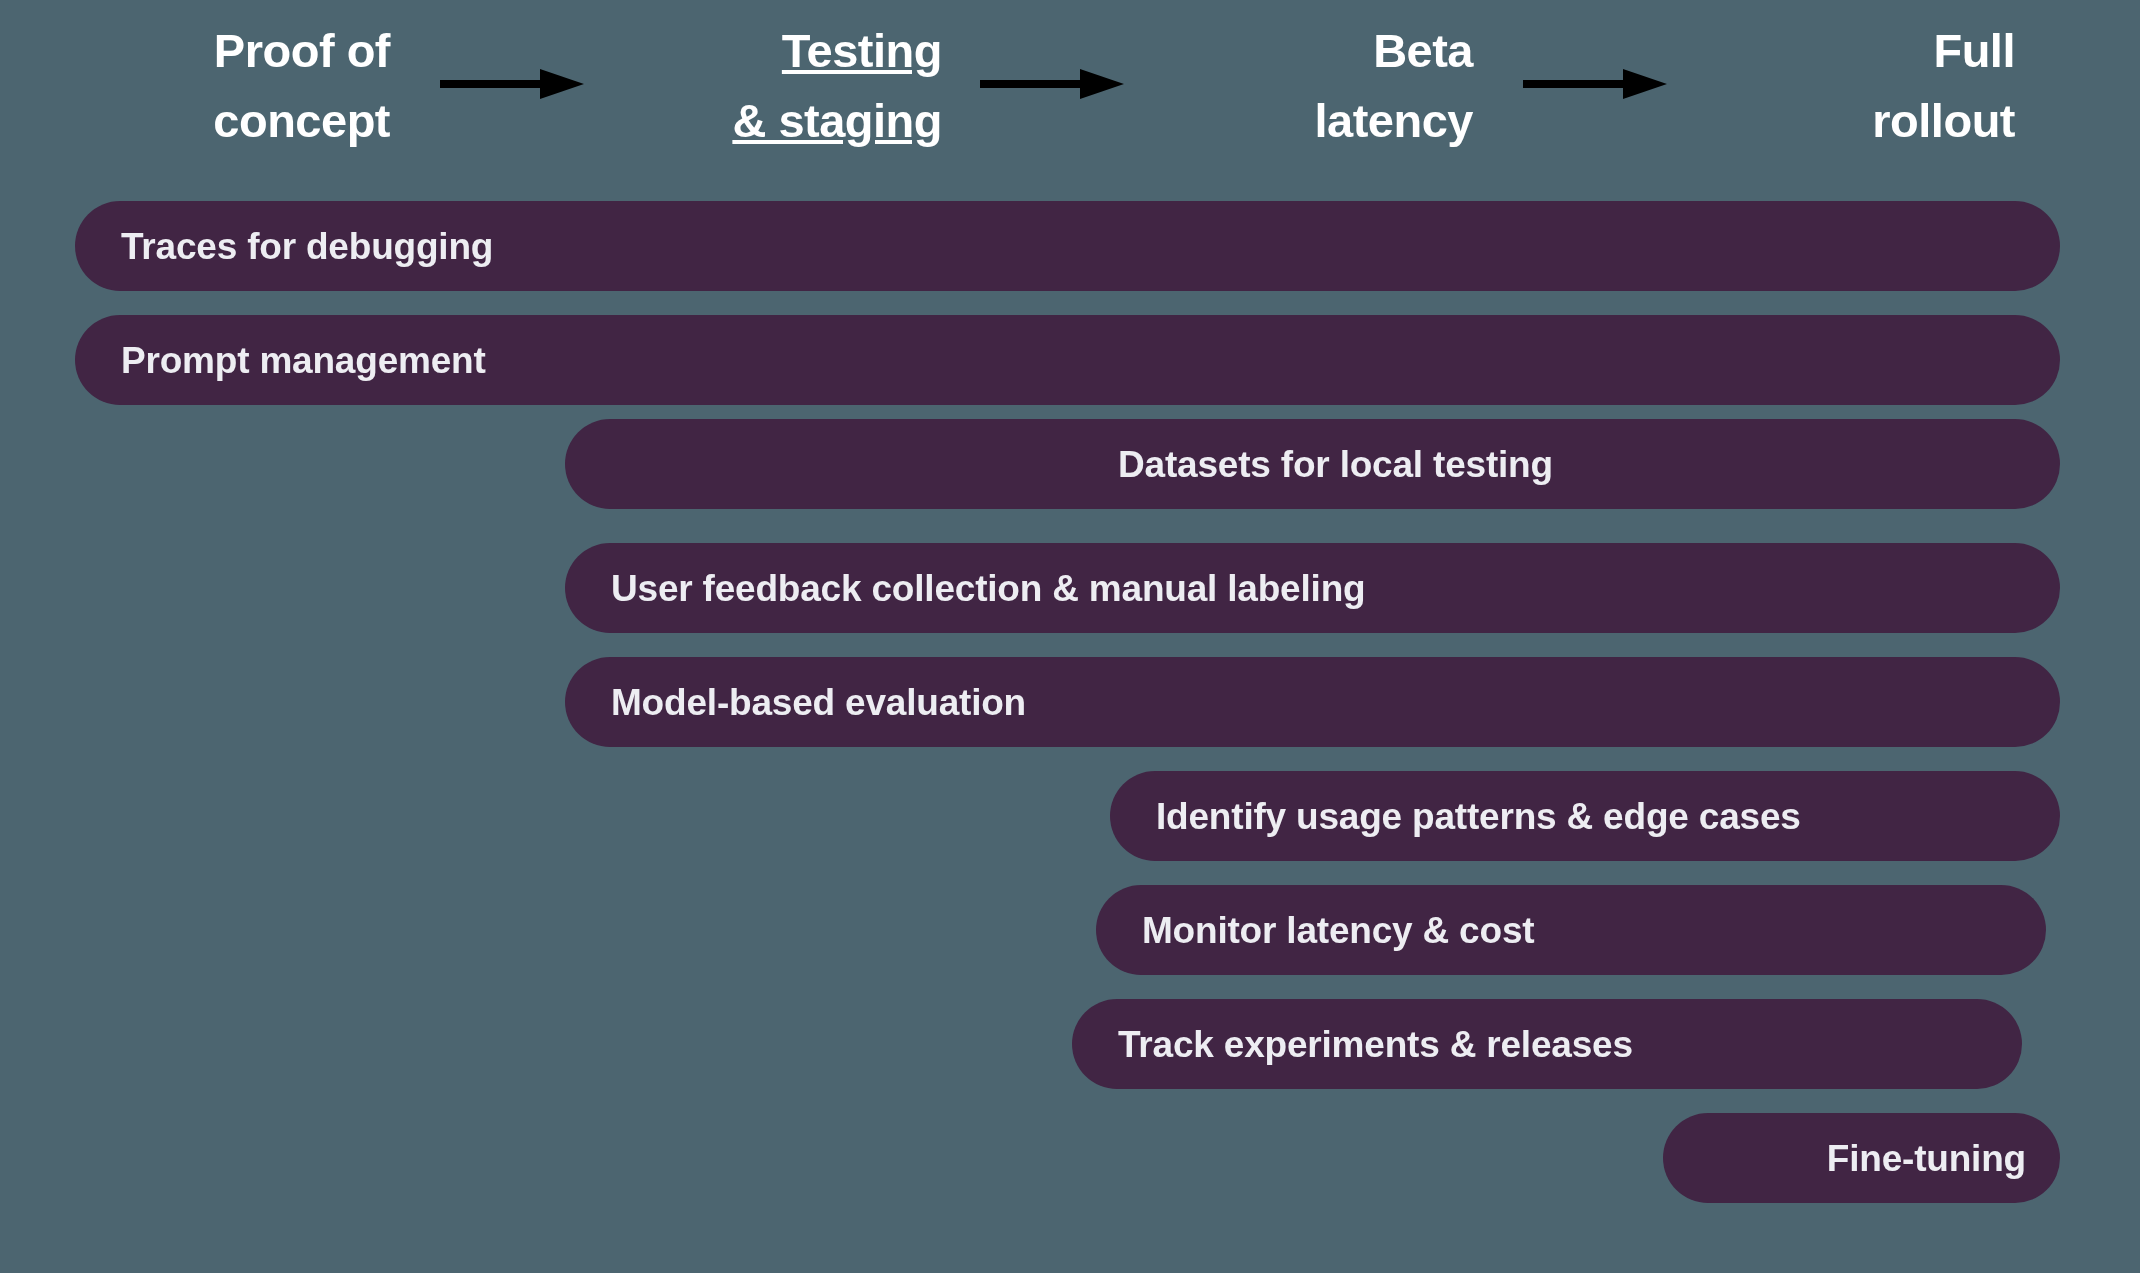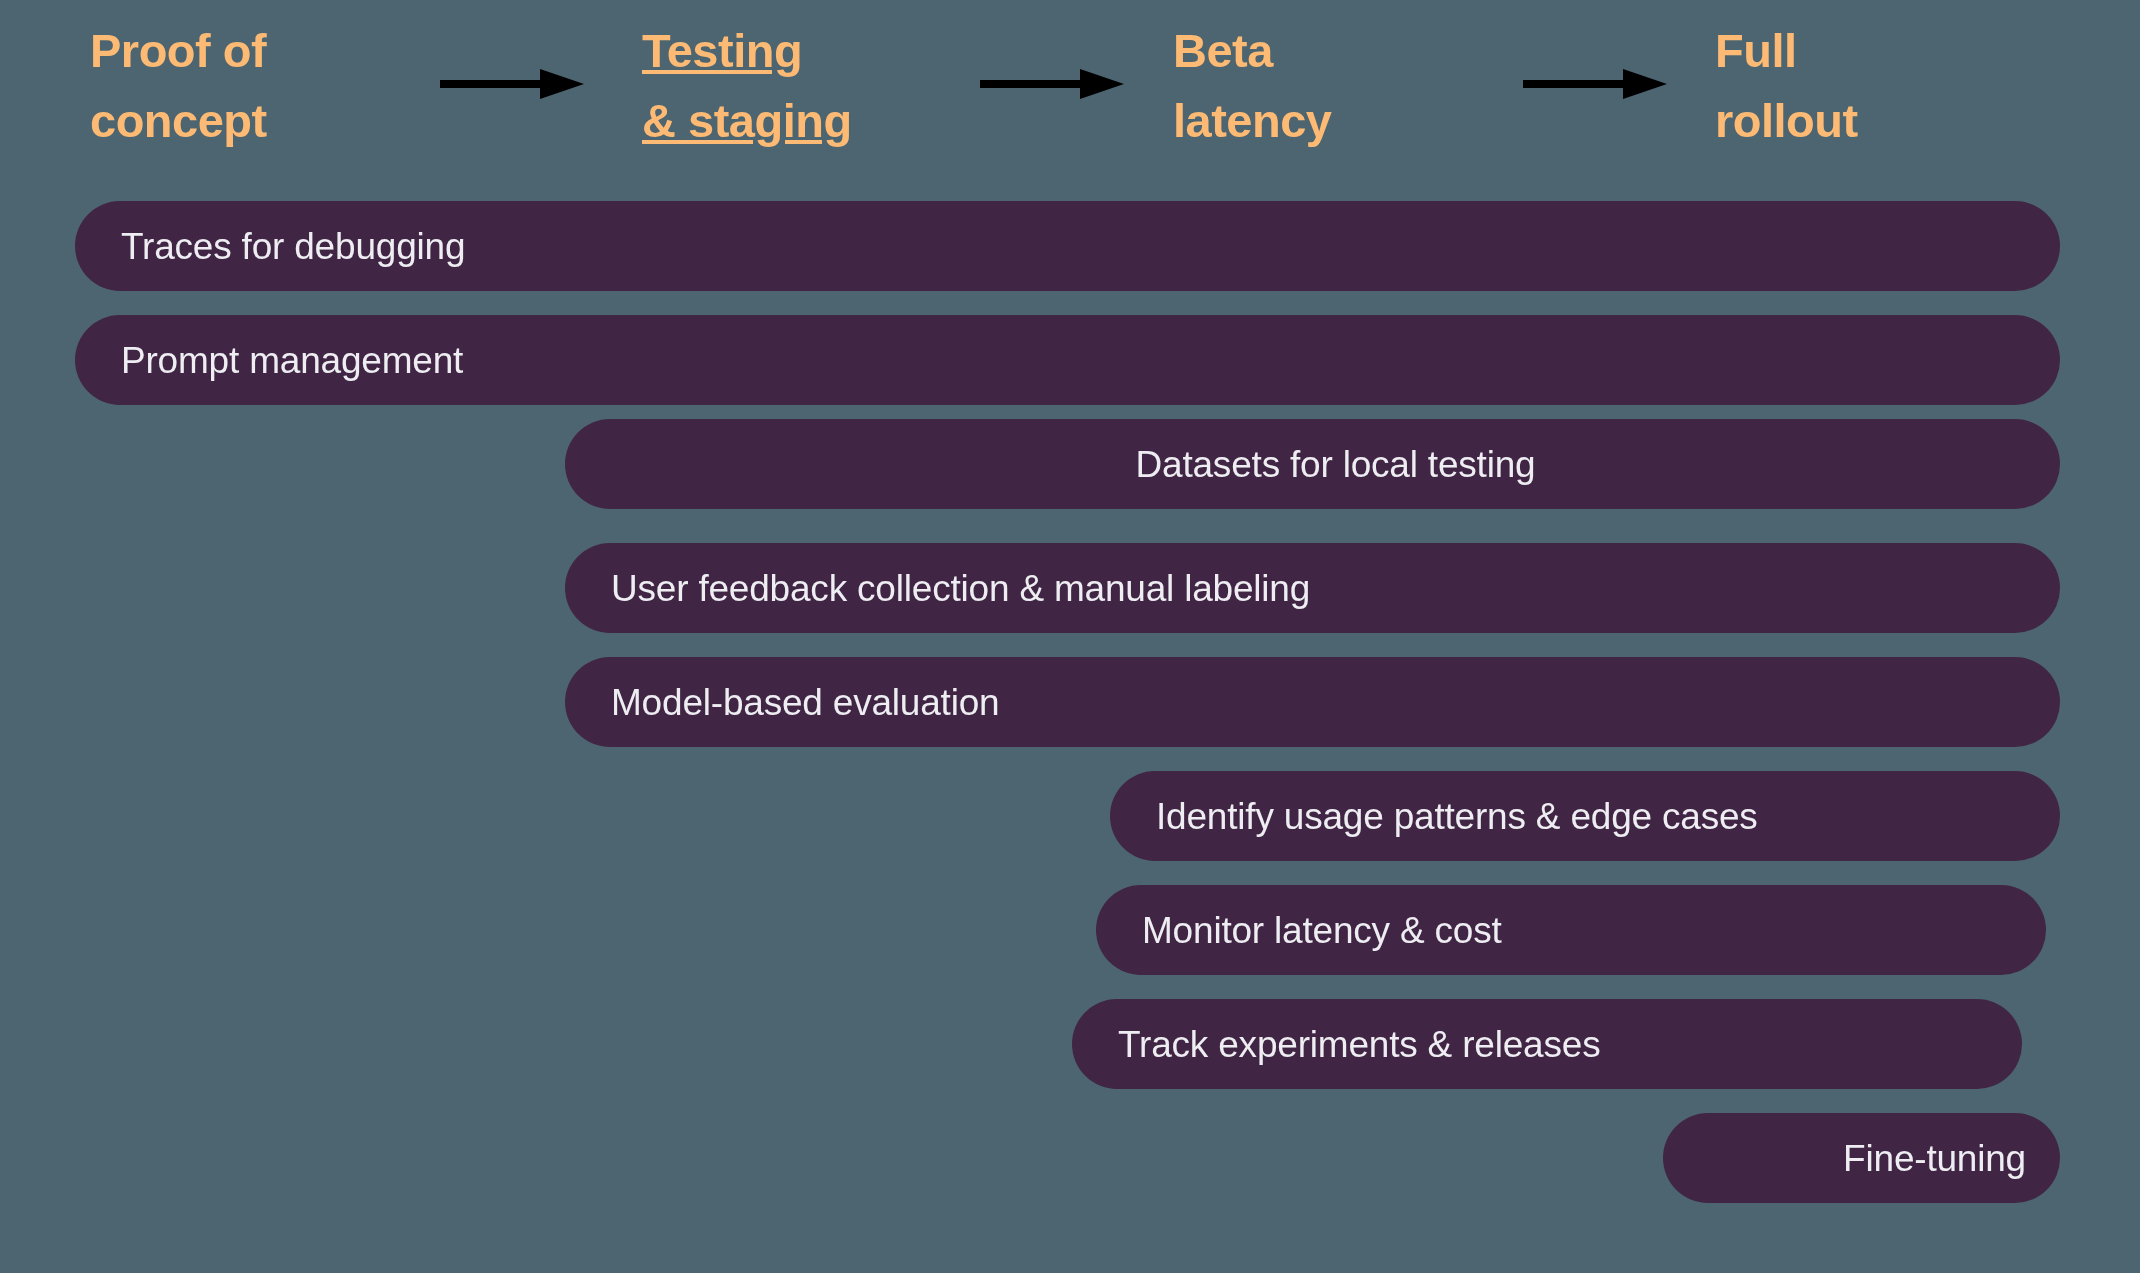--- a/index.html
+++ b/index.html
@@ -16,22 +16,22 @@
     height: 1273px;
     background: #4C6570;
     overflow: hidden;
   }
 
   
   .phase-label {
     position: absolute;
     top: 16px;
     width: 300px;
-    text-align: left;
-    color: #fdba74;
+    text-align: right;
+    color: #ffffff;
     font-family: "Liberation Sans", sans-serif;
     font-weight: bold;
     font-size: 47px;
     line-height: 70px;
     letter-spacing: -0.5px;
     white-space: pre-line;
   }
 
   .phase-arrow {
     position: absolute;
@@ -50,21 +50,21 @@
     display: flex;
     align-items: center;
     box-sizing: border-box;
   }
   .bar.left-aligned { justify-content: flex-start; padding-left: 46px; }
   .bar.centered { justify-content: flex-end; padding: 0 34px; }
 
   .bar-label {
     color: #EDEDF2;
     font-family: "Liberation Sans", sans-serif;
-    font-weight: normal;
+    font-weight: bold;
     font-size: 37px;
     line-height: 1;
     letter-spacing: -0.2px;
     white-space: nowrap;
   }
 </style>
 </head>
 <body>
 
 <div id="canvas">

